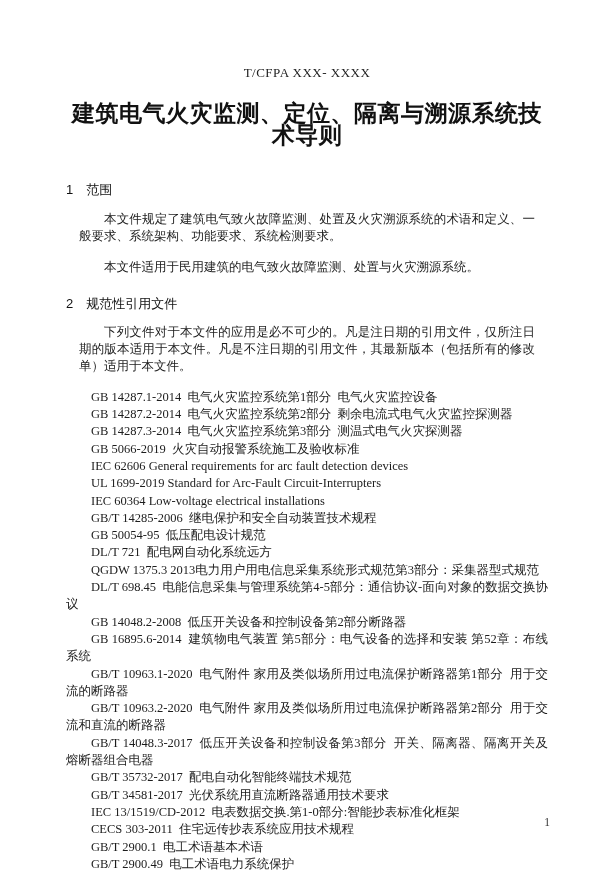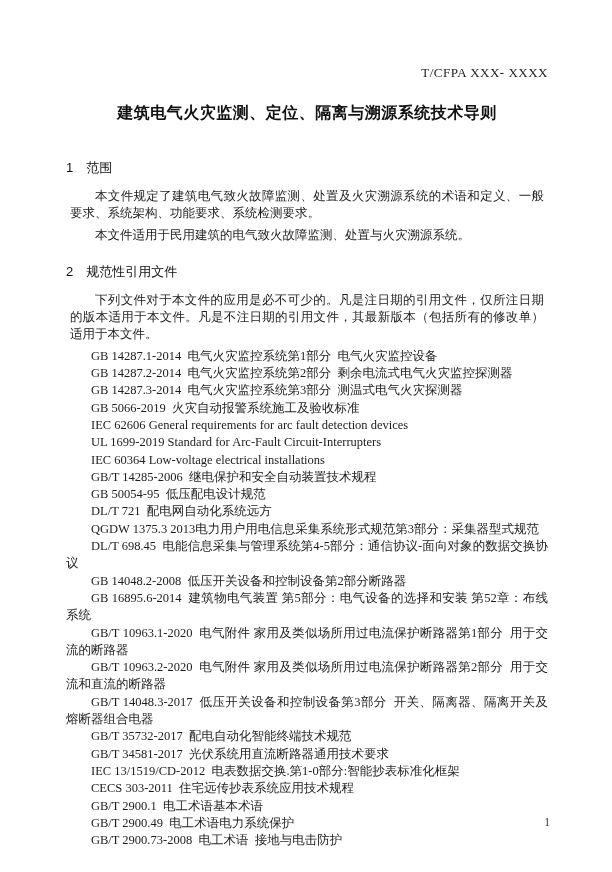--- a/index.html
+++ b/index.html
@@ -10,49 +10,49 @@
     background:#ffffff;
     box-sizing:border-box;
     padding:66px 64px 0 66px;
     font-family:"Liberation Serif","DejaVu Serif",serif;
     font-size:12.5px;
     line-height:17.3px;
     color:#1c1c1c;
     overflow:hidden;
   }
   .doc-header {
-    text-align:right;
+    text-align:center;
     font-size:13px;
     line-height:14px;
     letter-spacing:0.5px;
     color:#222;
   }
   .doc-title {
     margin:22px 0 0 0;
     text-align:center;
     font-family:"Liberation Sans","DejaVu Sans",sans-serif;
-    font-size:16px;
+    font-size:23px;
     line-height:22px;
     font-weight:bold;
     letter-spacing:0.5px;
     color:#111;
   }
   .sec-heading {
     font-family:"Liberation Sans","DejaVu Sans",sans-serif;
     font-size:13px;
     line-height:17px;
     font-weight:normal;
     color:#111;
   }
   .sec-heading .sec-num { display:inline-block; margin-right:13px; }
   .sec-heading.first  { margin-top:35px; }
   .sec-heading.second { margin-top:19px; }
   .body-block { margin-top:12px; }
   .para {
-    margin:4px;
+    margin:13px;
     text-indent:2em;
     text-align:justify;
   }
   .para.intro { margin-top:12px; }
   .ref-list { margin:0; }
   .ref {
     margin:0;
     text-indent:2em;
     white-space:pre-wrap;
     text-align:justify;

